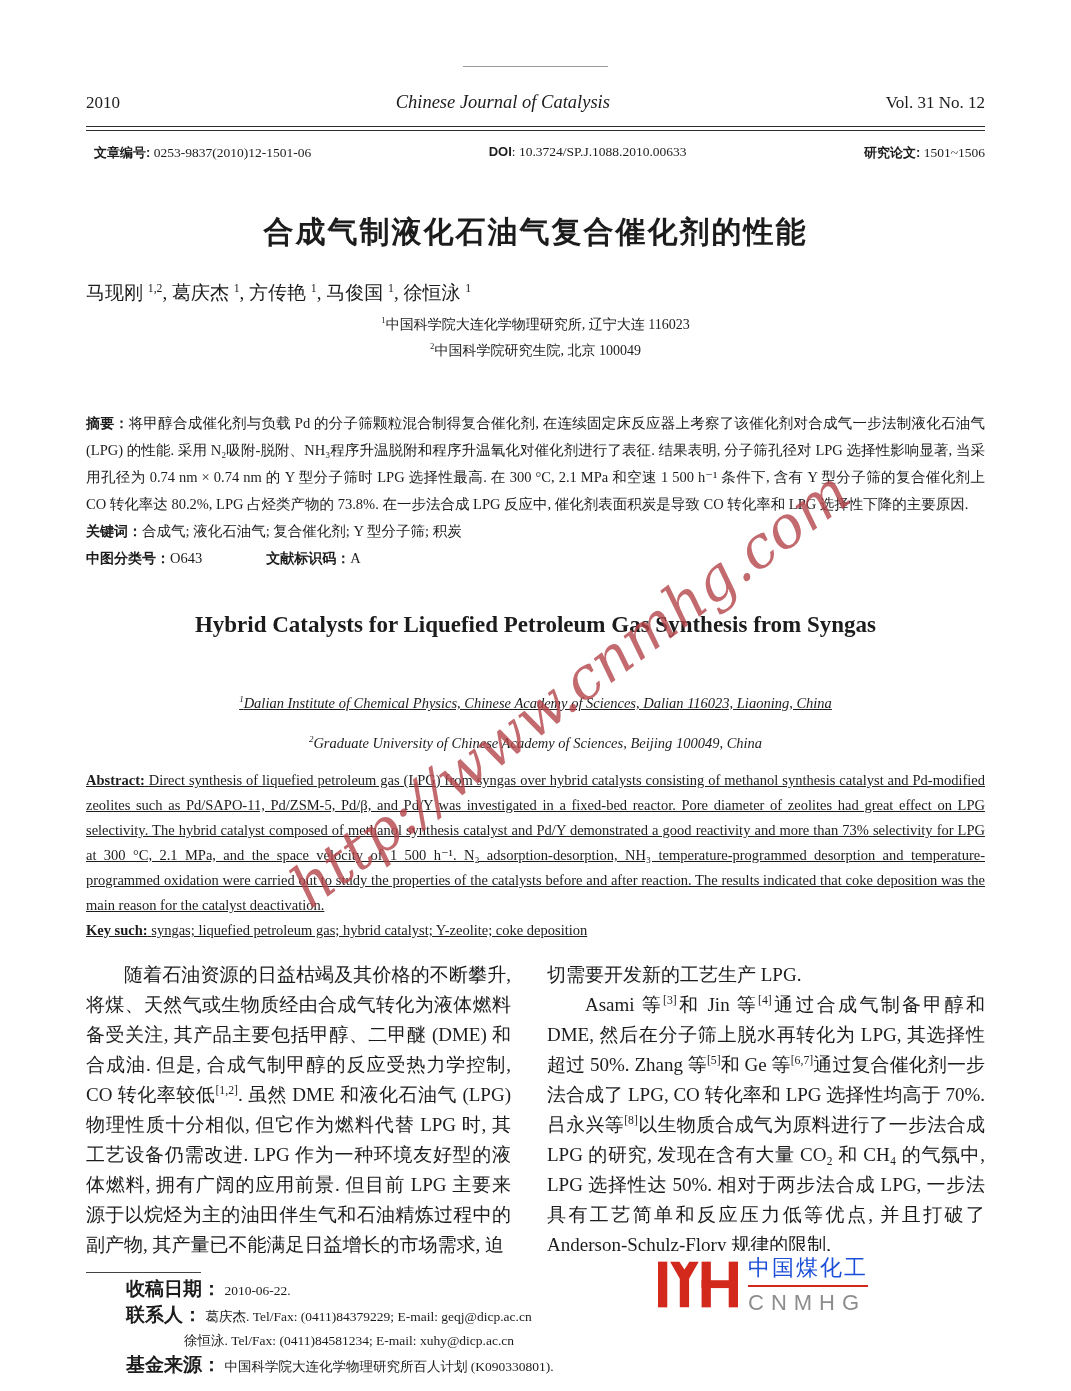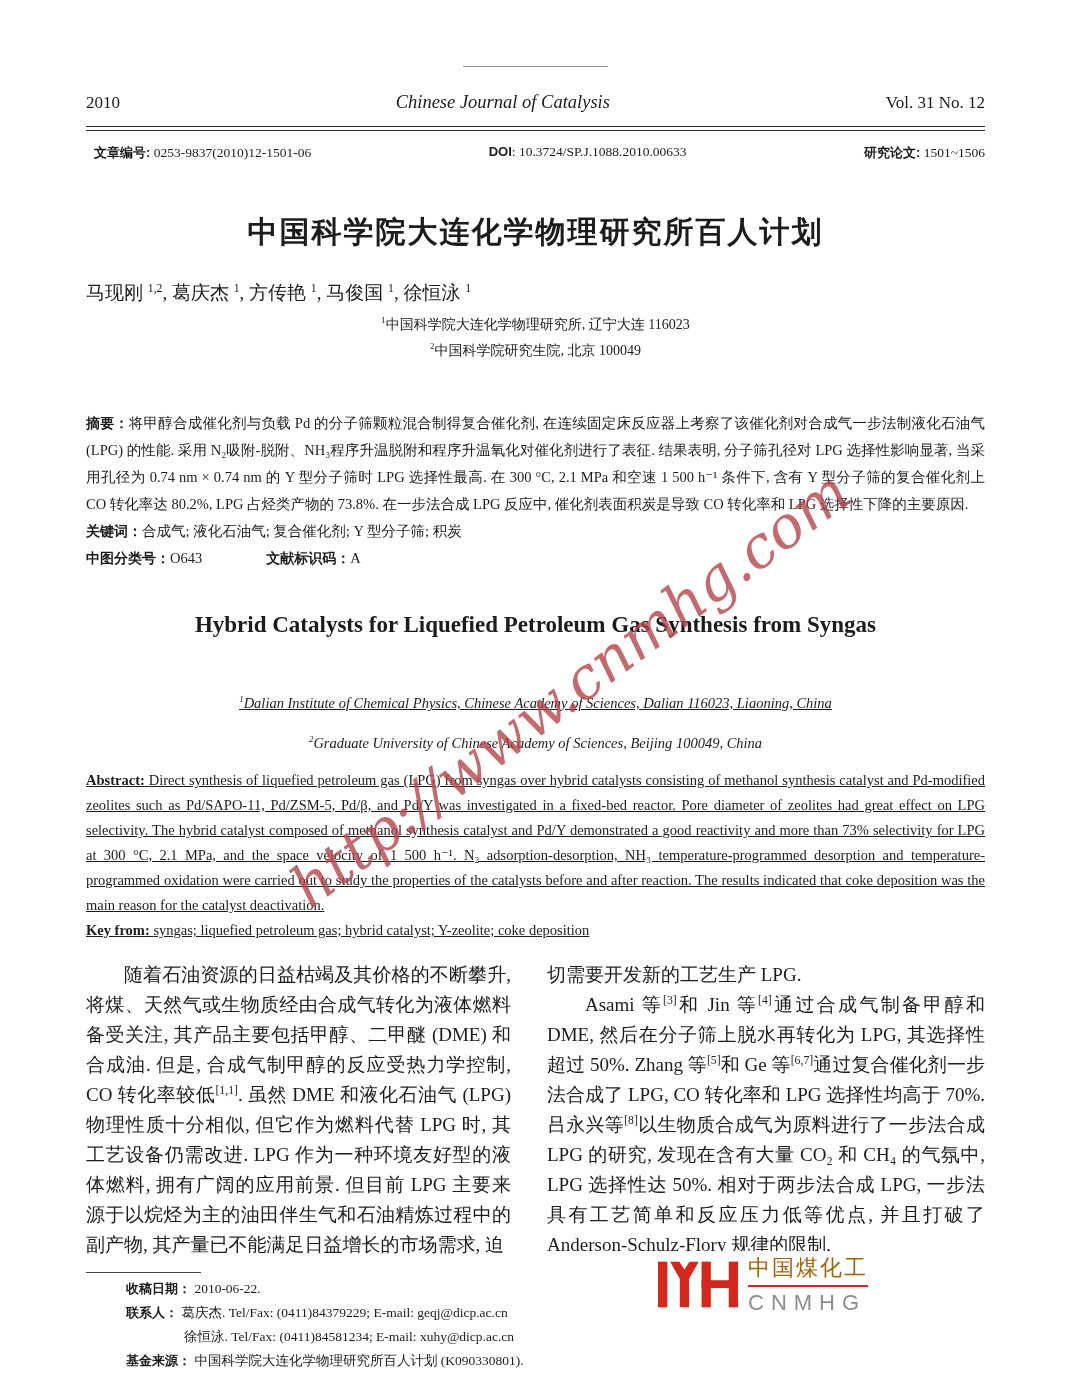--- a/index.html
+++ b/index.html
@@ -60,29 +60,29 @@
     display:grid; grid-template-columns:425px 438px; column-gap:36px;
     font-size:19px; line-height:30px;
   }
   .columns p { text-align:justify; }
   .indent { text-indent:2em; }
 
   .footnote { position:absolute; top:1272px; left:86px; width:899px; font-size:13.5px; line-height:24px; }
   .foot-rule { width:115px; border-top:1.3px solid #444; margin-bottom:4px; }
   .foot-line { padding-left:40px; }
   .foot-indent2 { padding-left:98px; }
-  .footnote b { font-family:Liberation Serif, serif; font-size:13px; }
+  .footnote b { font-family:Liberation Serif, serif; font-size:19px; }
 
   .logo {
     position:absolute; top:1251px; left:652px; z-index:10;
     display:flex; align-items:center; gap:10px;
     background:#ffffff; padding:2px 10px 4px 6px;
   }
   .logo-mark { width:80px; height:57px; display:block; }
-  .logo-cn { font-family:"Liberation Sans","DejaVu Sans",sans-serif; font-size:22px; color:#a16207; letter-spacing:2px; }
+  .logo-cn { font-family:"Liberation Sans","DejaVu Sans",sans-serif; font-size:22px; color:#1d4ed8; letter-spacing:2px; }
   .logo-underline { border-top:2px solid #d2291c; margin:2px 0 3px 0; }
   .logo-en { font-family:"Liberation Sans","DejaVu Sans",sans-serif; font-size:22px; color:#8d8d8d; letter-spacing:7px; }
 
   .watermark {
     position:absolute; top:655px; left:220px; width:700px; z-index:50;
     text-align:center; transform:rotate(-37deg);
     font-family:"DejaVu Serif","Liberation Serif",serif; font-style:italic;
     font-size:58px; opacity:0.8; pointer-events:none; white-space:nowrap;
   }
 </style>
@@ -100,43 +100,43 @@
   </div>
 
   <div class="double-rule"></div>
 
   <div class="meta-row">
     <span><b>文章编号:</b> <span>0253-9837(2010)12-1501-06</span></span>
     <span><b>DOI</b><span>: 10.3724/SP.J.1088.2010.00633</span></span>
     <span><b>研究论文:</b> <span>1501~1506</span></span>
   </div>
 
-  <h1 class="cn-title">中国科学院大连化学物理研究所百人计划</h1>
+  <h1 class="cn-title">合成气制液化石油气复合催化剂的性能</h1>
   <div class="cn-authors">马现刚 <sup>1,2</sup>, 葛庆杰 <sup>1</sup>, 方传艳 <sup>1</sup>, 马俊国 <sup>1</sup>, 徐恒泳 <sup>1</sup></div>
   <div class="cn-affil affil-1"><sup>1</sup>中国科学院大连化学物理研究所, 辽宁大连 116023</div>
   <div class="cn-affil affil-2"><sup>2</sup>中国科学院研究生院, 北京 100049</div>
 
   <div class="cn-abstract-block">
     <p class="cn-abstract"><b>摘要：</b><span>将甲醇合成催化剂与负载 Pd 的分子筛颗粒混合制得复合催化剂, 在连续固定床反应器上考察了该催化剂对合成气一步法制液化石油气 (LPG) 的性能. 采用 N₂吸附-脱附、NH₃程序升温脱附和程序升温氧化对催化剂进行了表征. 结果表明, 分子筛孔径对 LPG 选择性影响显著, 当采用孔径为 0.74 nm × 0.74 nm 的 Y 型分子筛时 LPG 选择性最高. 在 300 °C, 2.1 MPa 和空速 1 500 h⁻¹ 条件下, 含有 Y 型分子筛的复合催化剂上 CO 转化率达 80.2%, LPG 占烃类产物的 73.8%. 在一步法合成 LPG 反应中, 催化剂表面积炭是导致 CO 转化率和 LPG 选择性下降的主要原因.</span></p>
     <p class="cn-kw"><b>关键词：</b><span>合成气; 液化石油气; 复合催化剂; Y 型分子筛; 积炭</span></p>
     <p class="cn-kw"><b>中图分类号：</b><span>O643</span><span class="clc-gap"></span><b>文献标识码：</b><span>A</span></p>
   </div>
 
   <h2 class="en-title">Hybrid Catalysts for Liquefied Petroleum Gas Synthesis from Syngas</h2>
   <div class="en-affil en-affil-1"><sup>1</sup>Dalian Institute of Chemical Physics, Chinese Academy of Sciences, Dalian 116023, Liaoning, China</div>
   <div class="en-affil en-affil-2"><sup>2</sup>Graduate University of Chinese Academy of Sciences, Beijing 100049, China</div>
 
   <div class="en-abstract-block">
     <p class="en-abstract"><b>Abstract:</b> <span>Direct synthesis of liquefied petroleum gas (LPG) from syngas over hybrid catalysts consisting of methanol synthesis catalyst and Pd-modified zeolites such as Pd/SAPO-11, Pd/ZSM-5, Pd/β, and Pd/Y was investigated in a fixed-bed reactor. Pore diameter of zeolites had great effect on LPG selectivity. The hybrid catalyst composed of methanol synthesis catalyst and Pd/Y demonstrated a good reactivity and more than 73% selectivity for LPG at 300 °C, 2.1 MPa, and the space velocity of 1 500 h⁻¹. N₂ adsorption-desorption, NH₃ temperature-programmed desorption and temperature-programmed oxidation were carried out to study the properties of the catalysts before and after reaction. The results indicated that coke deposition was the main reason for the catalyst deactivation.</span></p>
-    <p><b>Key from:</b> <span>syngas; liquefied petroleum gas; hybrid catalyst; Y-zeolite; coke deposition</span></p>
+    <p><b>Key such:</b> <span>syngas; liquefied petroleum gas; hybrid catalyst; Y-zeolite; coke deposition</span></p>
   </div>
 
   <div class="columns">
     <div>
-      <p class="indent">随着石油资源的日益枯竭及其价格的不断攀升, 将煤、天然气或生物质经由合成气转化为液体燃料备受关注, 其产品主要包括甲醇、二甲醚 (DME) 和合成油. 但是, 合成气制甲醇的反应受热力学控制, CO 转化率较低<sup>[1,1]</sup>. 虽然 DME 和液化石油气 (LPG) 物理性质十分相似, 但它作为燃料代替 LPG 时, 其工艺设备仍需改进. LPG 作为一种环境友好型的液体燃料, 拥有广阔的应用前景. 但目前 LPG 主要来源于以烷烃为主的油田伴生气和石油精炼过程中的副产物, 其产量已不能满足日益增长的市场需求, 迫</p>
+      <p class="indent">随着石油资源的日益枯竭及其价格的不断攀升, 将煤、天然气或生物质经由合成气转化为液体燃料备受关注, 其产品主要包括甲醇、二甲醚 (DME) 和合成油. 但是, 合成气制甲醇的反应受热力学控制, CO 转化率较低<sup>[1,2]</sup>. 虽然 DME 和液化石油气 (LPG) 物理性质十分相似, 但它作为燃料代替 LPG 时, 其工艺设备仍需改进. LPG 作为一种环境友好型的液体燃料, 拥有广阔的应用前景. 但目前 LPG 主要来源于以烷烃为主的油田伴生气和石油精炼过程中的副产物, 其产量已不能满足日益增长的市场需求, 迫</p>
     </div>
     <div>
       <p>切需要开发新的工艺生产 LPG.</p>
       <p class="indent">Asami 等<sup>[3]</sup>和 Jin 等<sup>[4]</sup>通过合成气制备甲醇和 DME, 然后在分子筛上脱水再转化为 LPG, 其选择性超过 50%. Zhang 等<sup>[5]</sup>和 Ge 等<sup>[6,7]</sup>通过复合催化剂一步法合成了 LPG, CO 转化率和 LPG 选择性均高于 70%. 吕永兴等<sup>[8]</sup>以生物质合成气为原料进行了一步法合成 LPG 的研究, 发现在含有大量 CO₂ 和 CH₄ 的气氛中, LPG 选择性达 50%. 相对于两步法合成 LPG, 一步法具有工艺简单和反应压力低等优点, 并且打破了 Anderson-Schulz-Flory 规律的限制,</p>
     </div>
   </div>
 
   <div class="footnote">
     <div class="foot-rule"></div>
     <div class="foot-line"><b>收稿日期：</b> <span>2010-06-22.</span></div>

